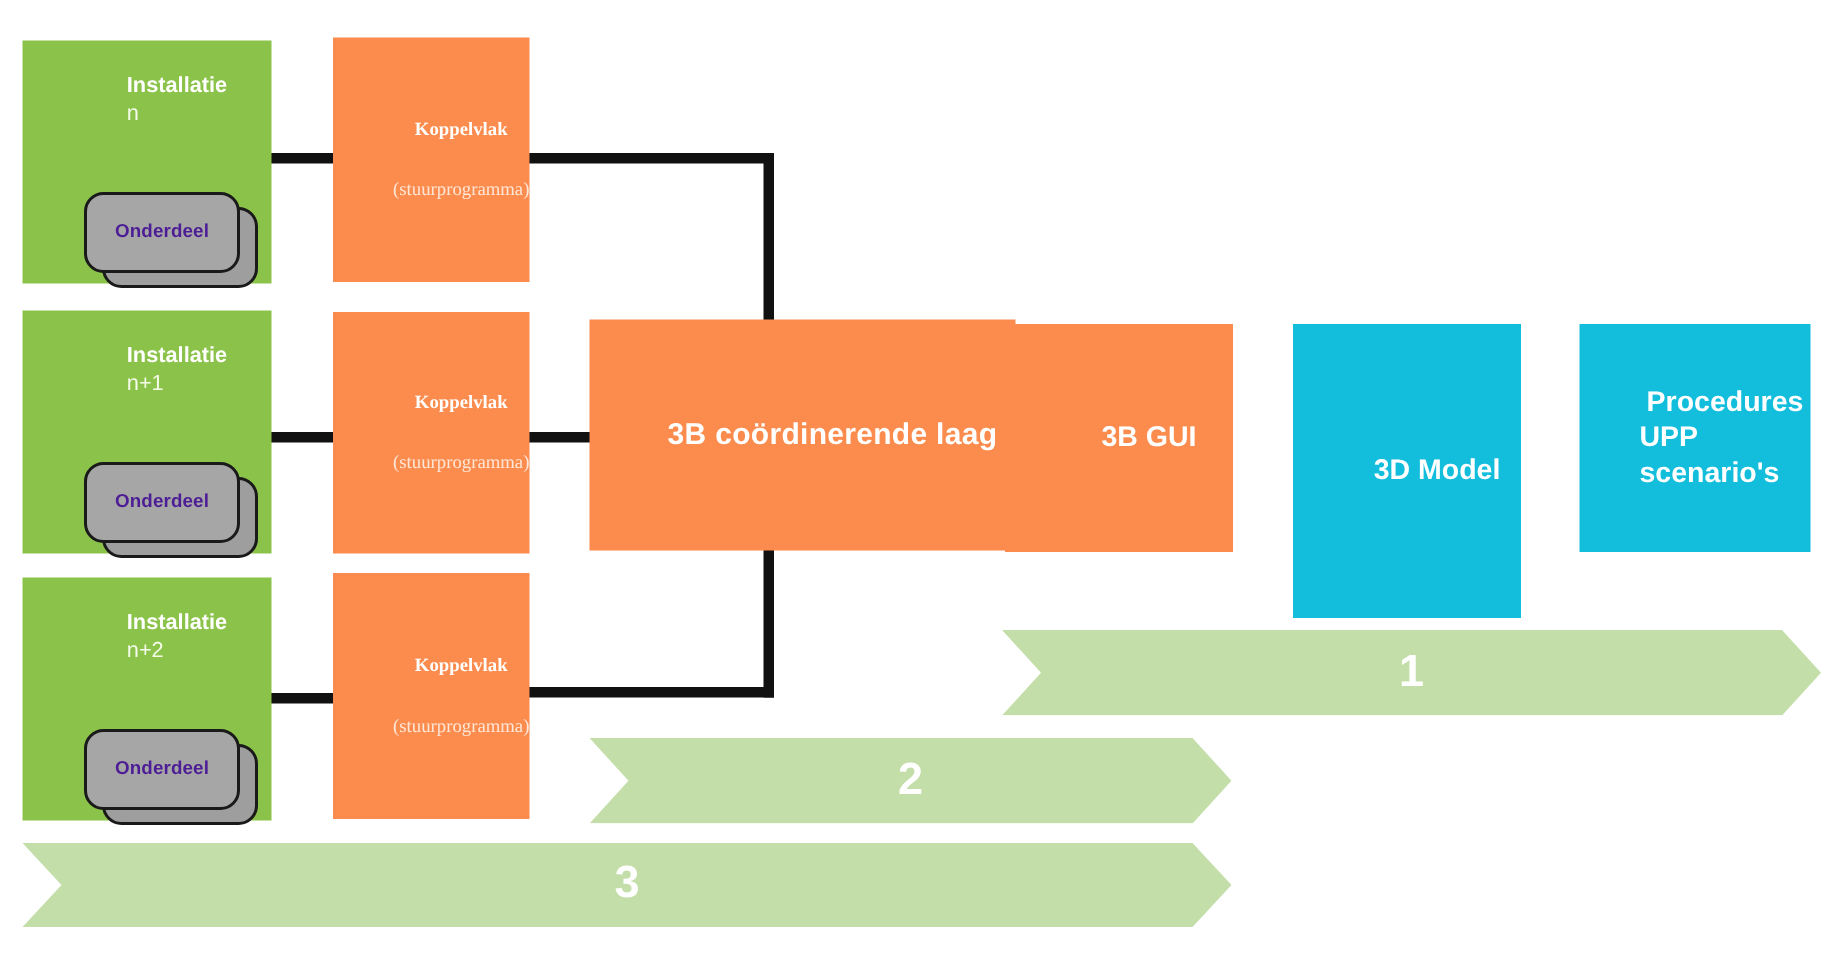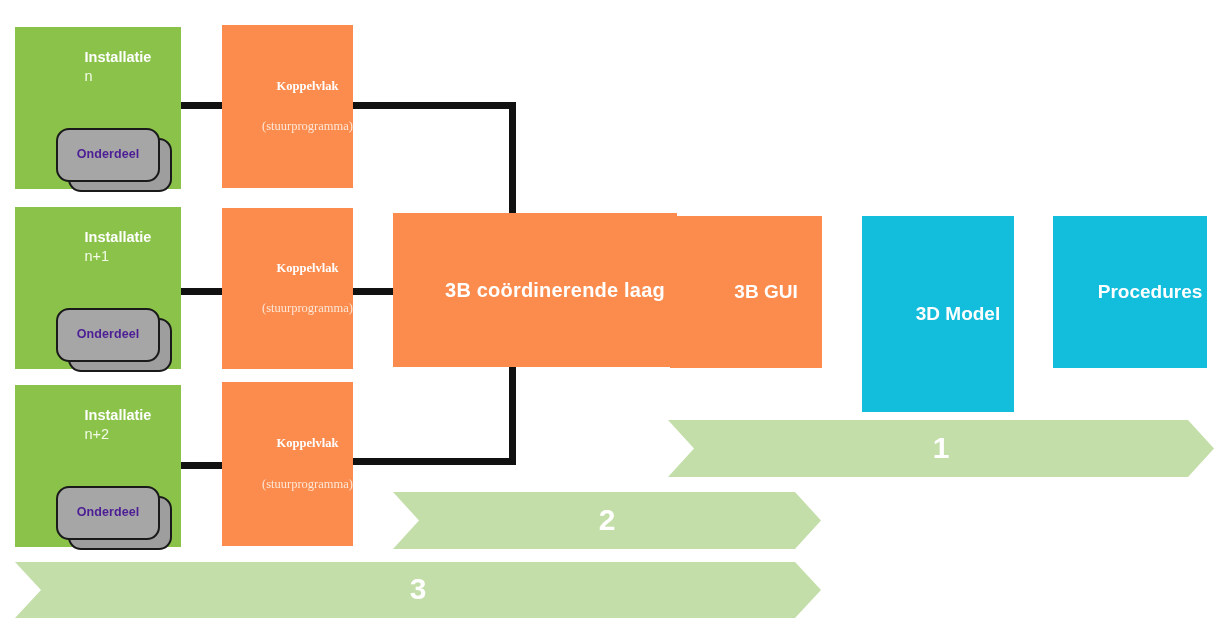--- a/index.html
+++ b/index.html
@@ -185,20 +185,21 @@
   <div class="box orange gui" style="left:670px;top:216px;width:152px;height:152px;">
     <span>3B GUI</span>
   </div>
 
   <div class="box cyan" style="left:862px;top:216px;width:152px;height:196px;">
     <span>3D Model</span>
   </div>
 
   <div class="box cyan" style="left:1053px;top:216px;width:154px;height:152px;flex-direction:column;">
     <span>Procedures</span>
+    <span>UPP scenario's</span>
   </div>
 
   <div class="banner" style="left:668px;top:420px;width:546px;height:57px;">
     <span class="banner-label">1</span>
   </div>
 
   <div class="banner" style="left:393px;top:492px;width:428px;height:57px;">
     <span class="banner-label">2</span>
   </div>
 

